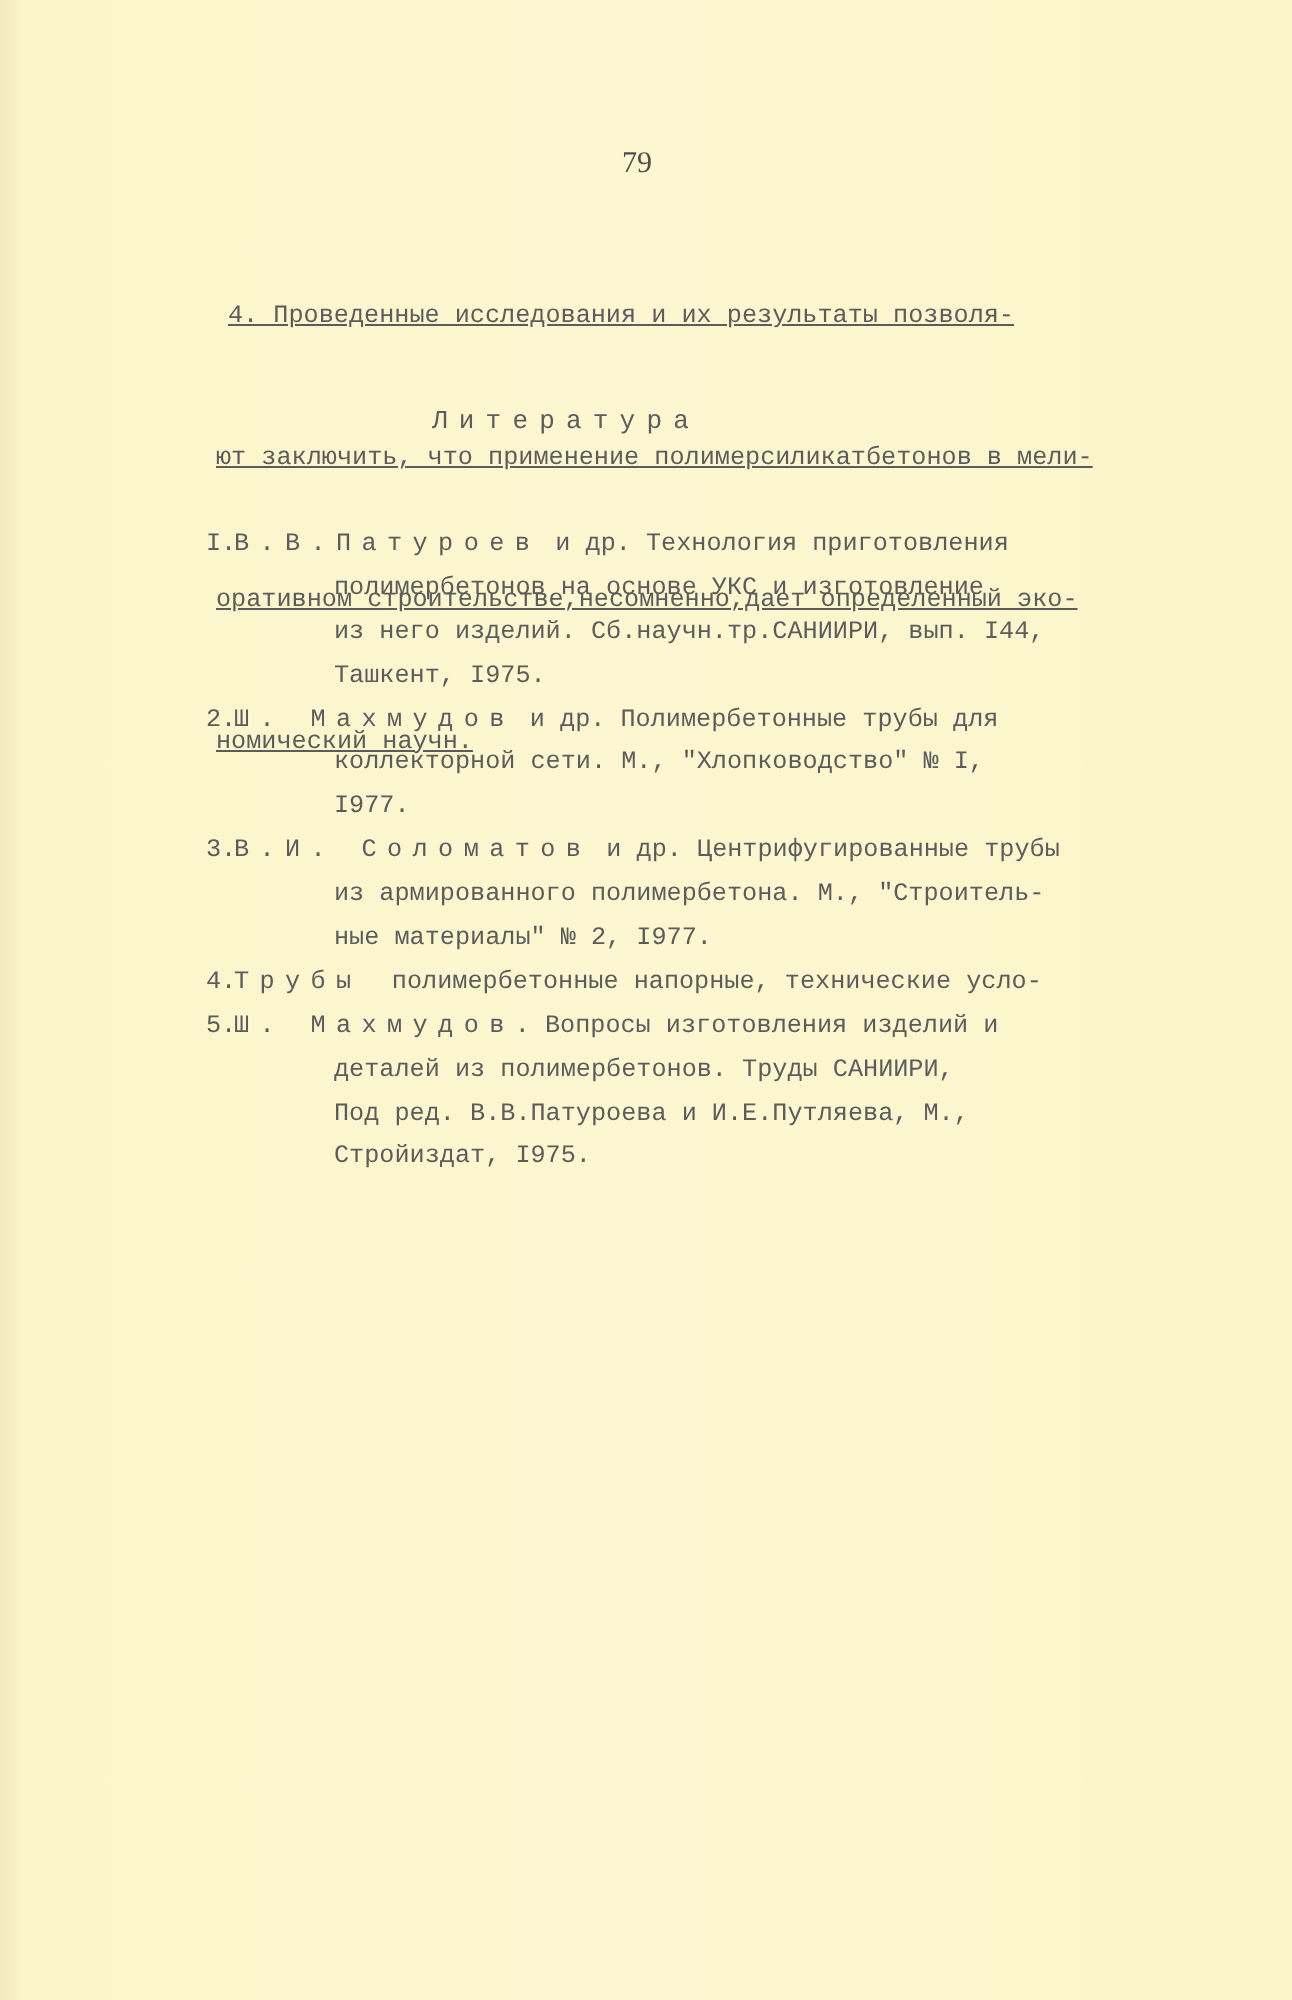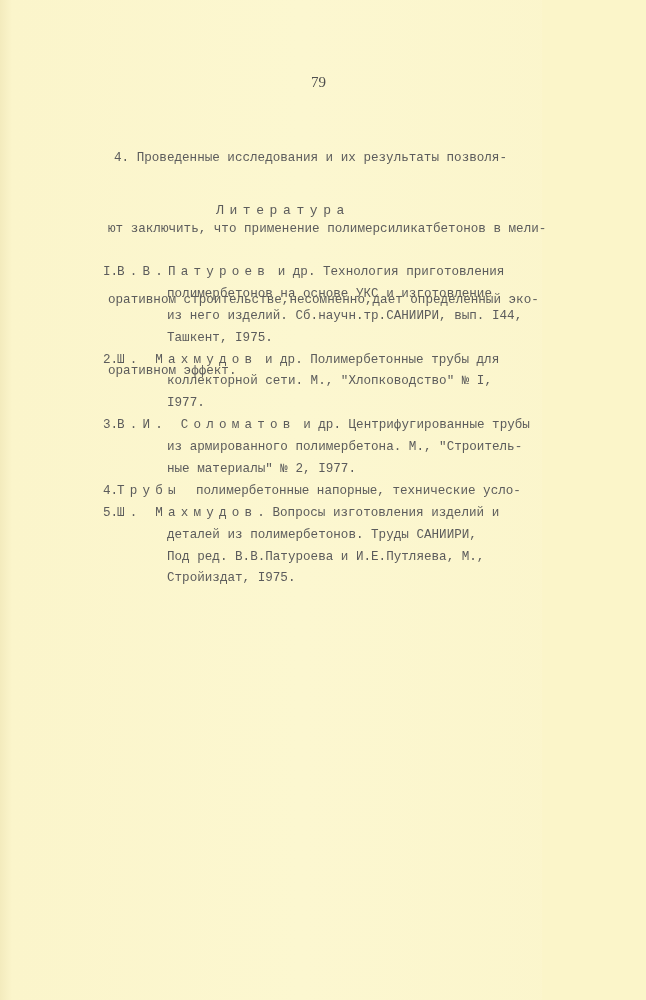--- a/index.html
+++ b/index.html
@@ -32,21 +32,21 @@
     .para {
       position: absolute;
       left: 114px;
       top: 100px;
       width: 450px;
       font-size: 12.6px;
       line-height: 23.6px;
       white-space: pre;
       color: #5c5c5c;
     }
-    .para .line { display: block; height: 23.6px; }
+    .para .line { display: block; height: 23.6px; text-decoration: underline; }
     .heading {
       position: absolute;
       left: 216px;
       top: 203px;
       font-size: 13px;
       letter-spacing: 5.6px;
       color: #5c5c5c;
     }
     .refs {
       position: absolute;
@@ -81,21 +81,21 @@
 <body>
 
 <div class="page">
 
   <div class="page-number">79</div>
 
   <div class="para">
     <span class="line" style="padding-left:0px">4. Проведенные исследования и их результаты позволя-</span>
     <span class="line" style="margin-left:-6px">ют заключить, что применение полимерсиликатбетонов в мели-</span>
     <span class="line" style="margin-left:-6px">оративном строительстве,несомненно,дает определенный эко-</span>
-    <span class="line" style="margin-left:-6px">оративном эффект.</span>
+    <span class="line" style="margin-left:-6px">номический научн.</span>
   </div>
 
   <div class="heading">Литература</div>
 
   <div class="refs">
 
     <div class="ref">
       <span class="line"><span class="num">I.</span><span class="spaced">В.В.Патуроев</span><span> и др. Технология приготовления</span></span>
       <span class="line cont">полимербетонов на основе УКС и изготовление</span>
       <span class="line cont">из него изделий. Сб.научн.тр.САНИИРИ, вып. I44,</span>

